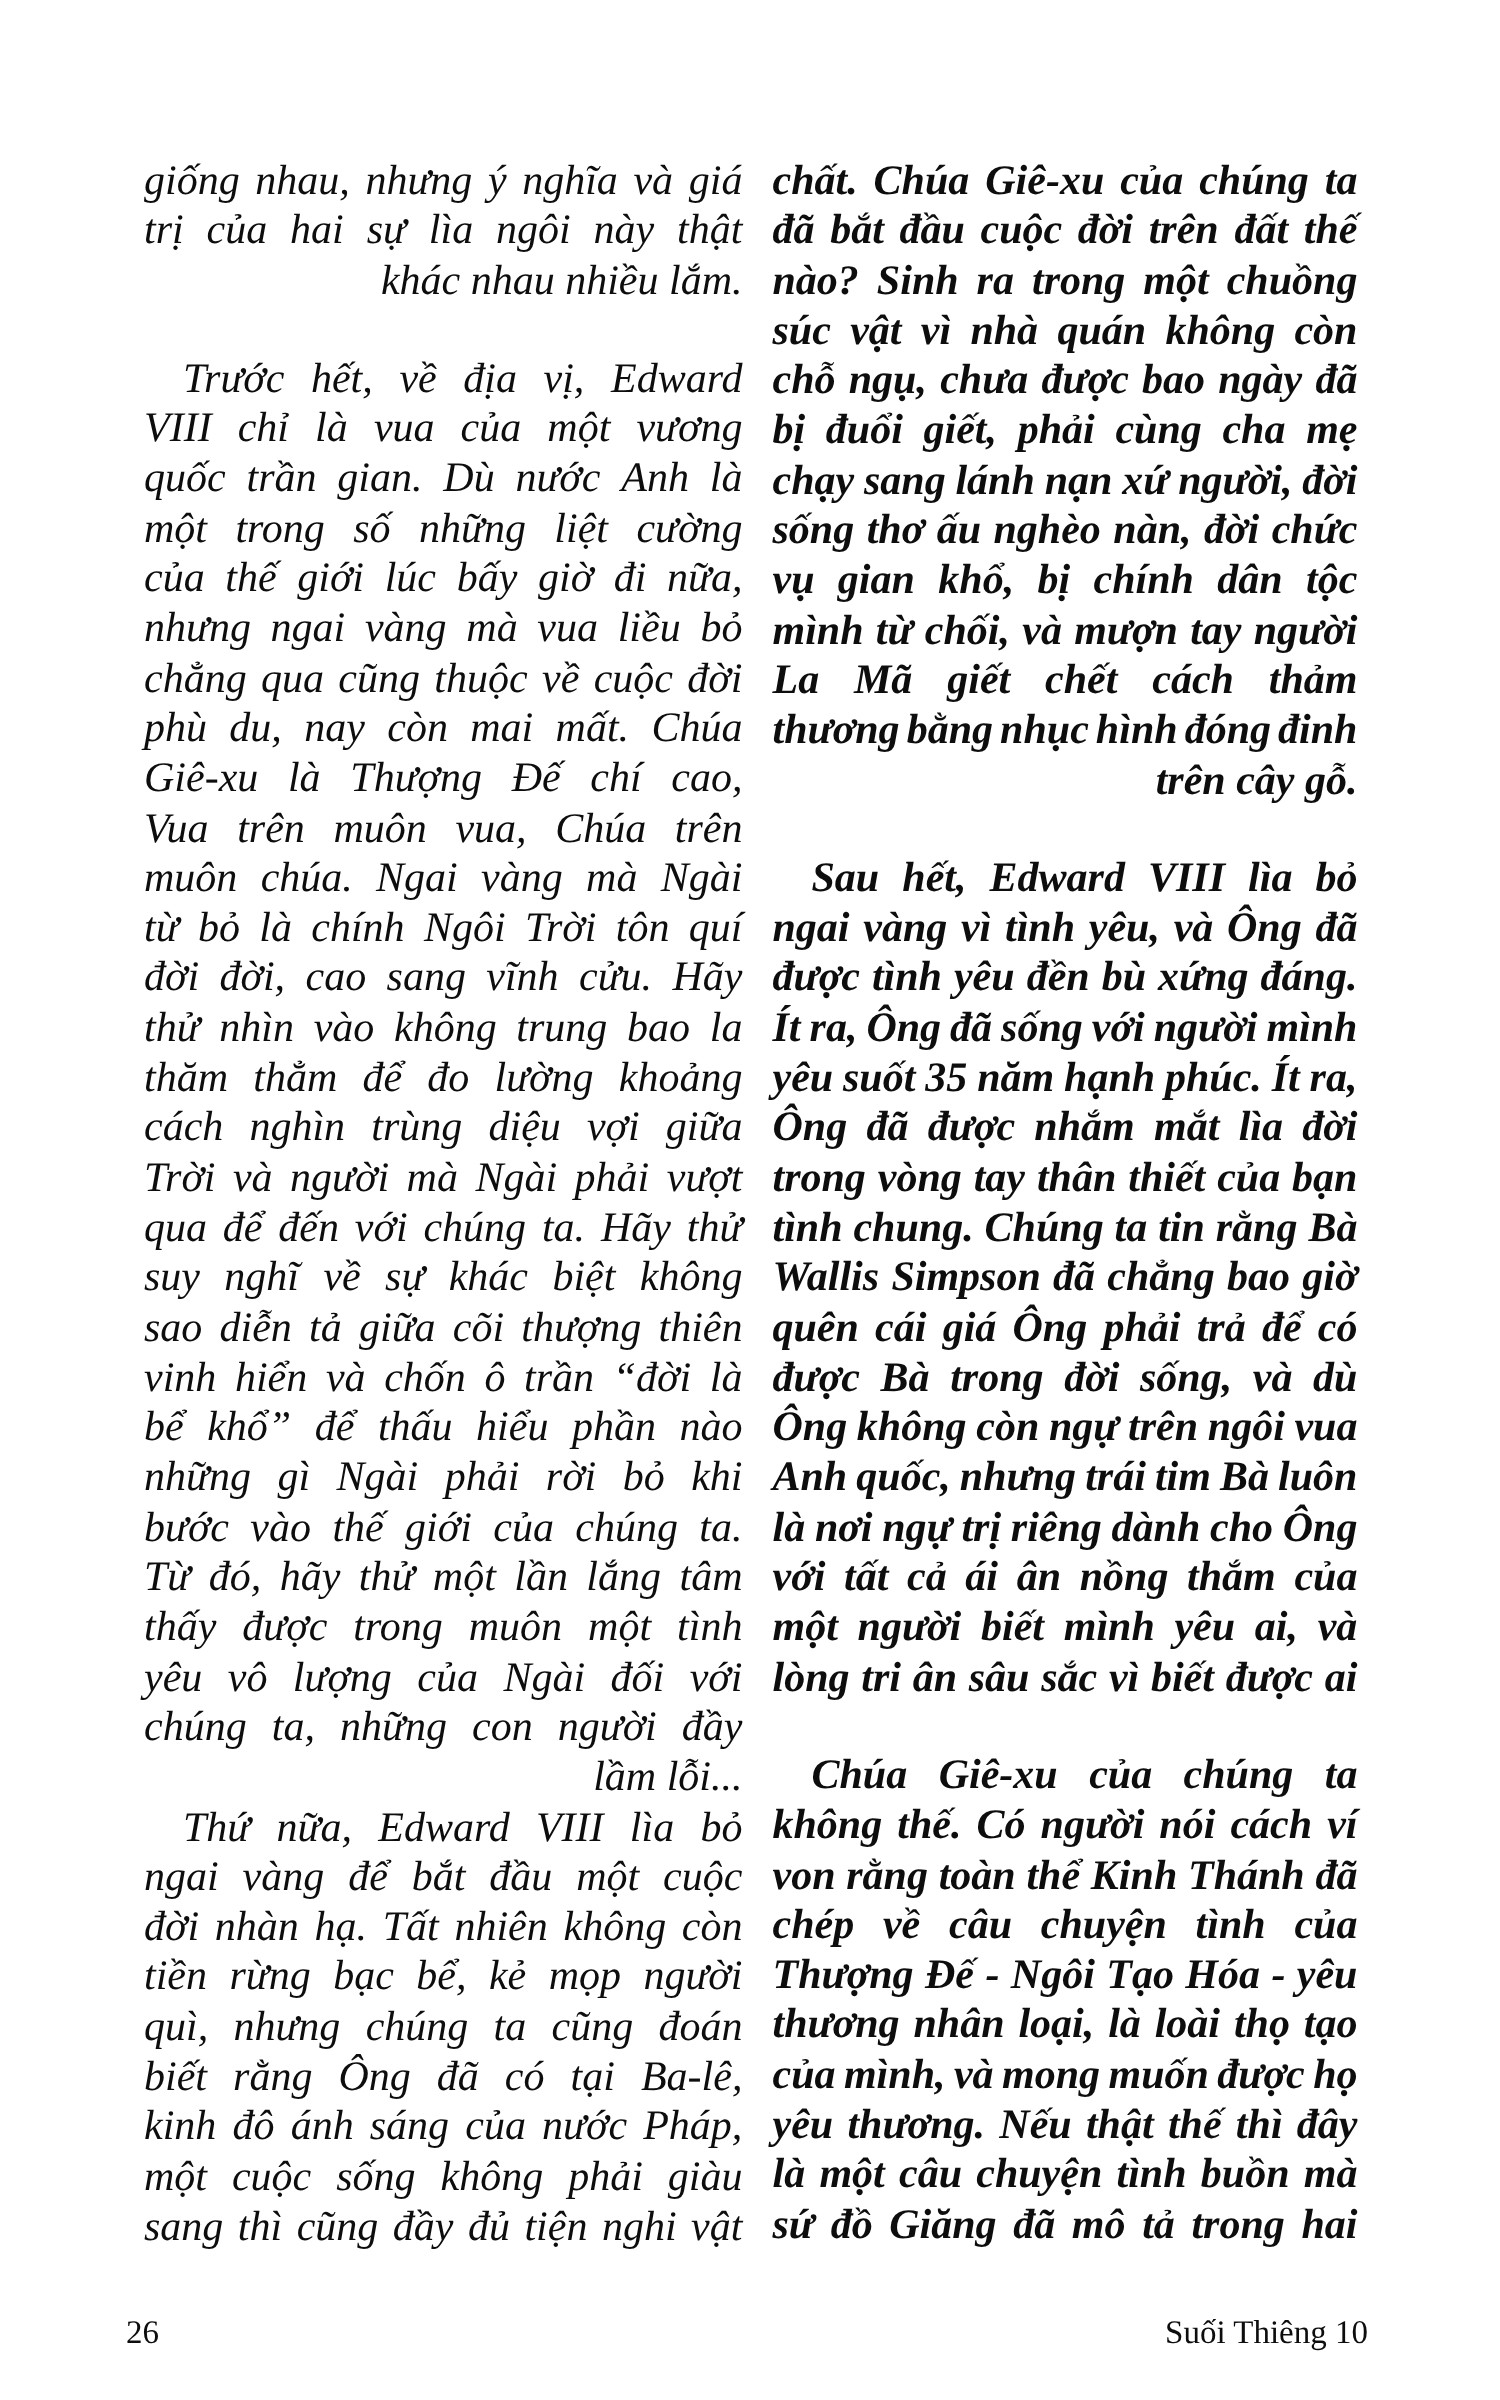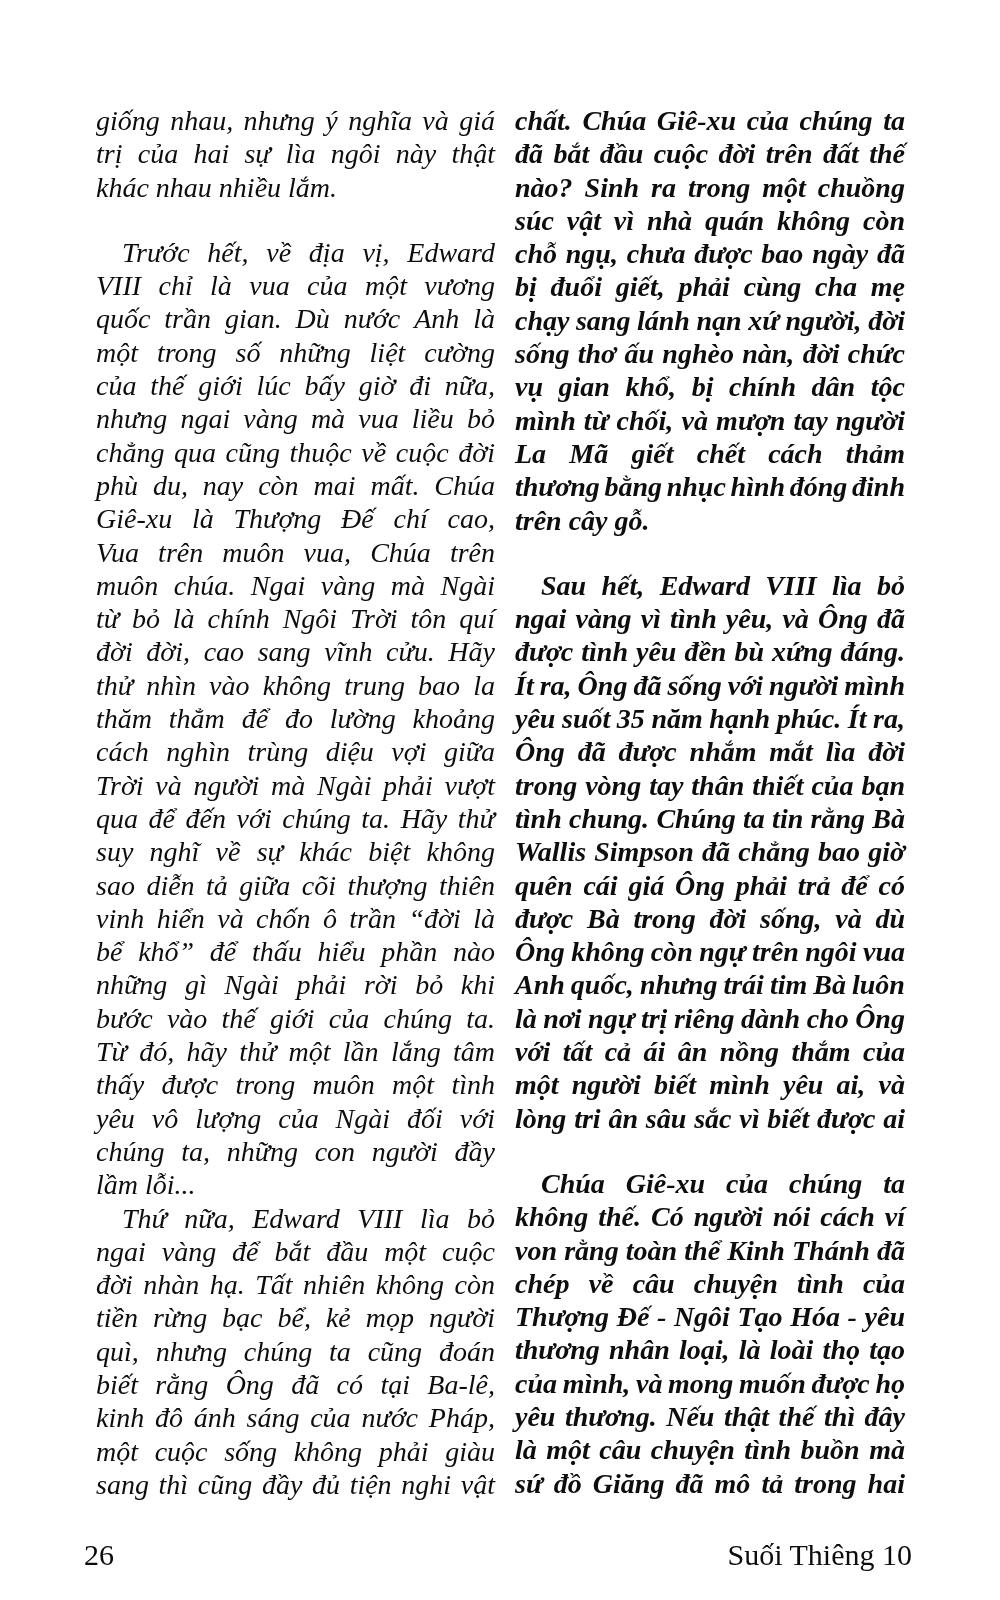--- a/index.html
+++ b/index.html
@@ -42,31 +42,31 @@
     line-height: 33.3px;
     font-size: 28px;
     font-style: italic;
     white-space: nowrap;
   }
   .line.just {
     display: flex;
     justify-content: space-between;
   }
   .line.just span { display: inline-block; }
-  .line.last { text-align: left; }
+  .line.last { text-align: right; }
   .line.indent { padding-left: 26px; align-items: flex-end; }
   .footer {
     position: absolute;
     left: 84px;
     right: 88px;
     top: 1538px;
     display: flex;
     justify-content: space-between;
     align-items: baseline;
-    font-size: 30px;
+    font-size: 22px;
     line-height: 34px;
     font-style: normal;
   }
 </style>
 </head>
 <body>
 
 <div class="page">
 
   <div class="text-area">

